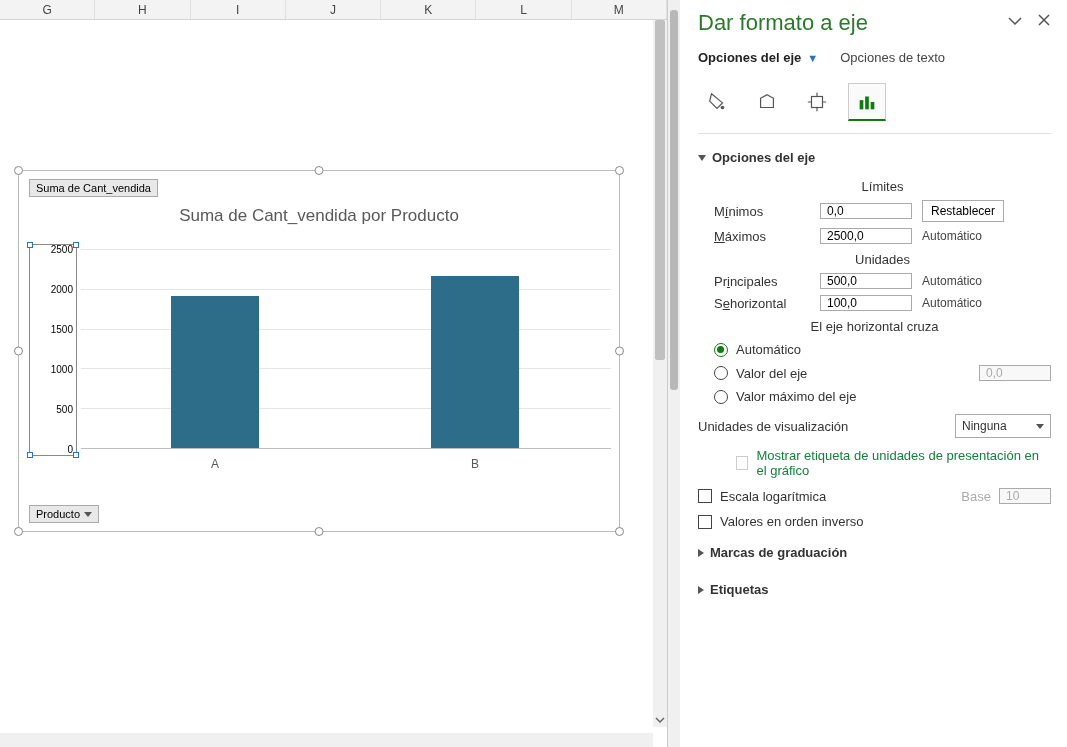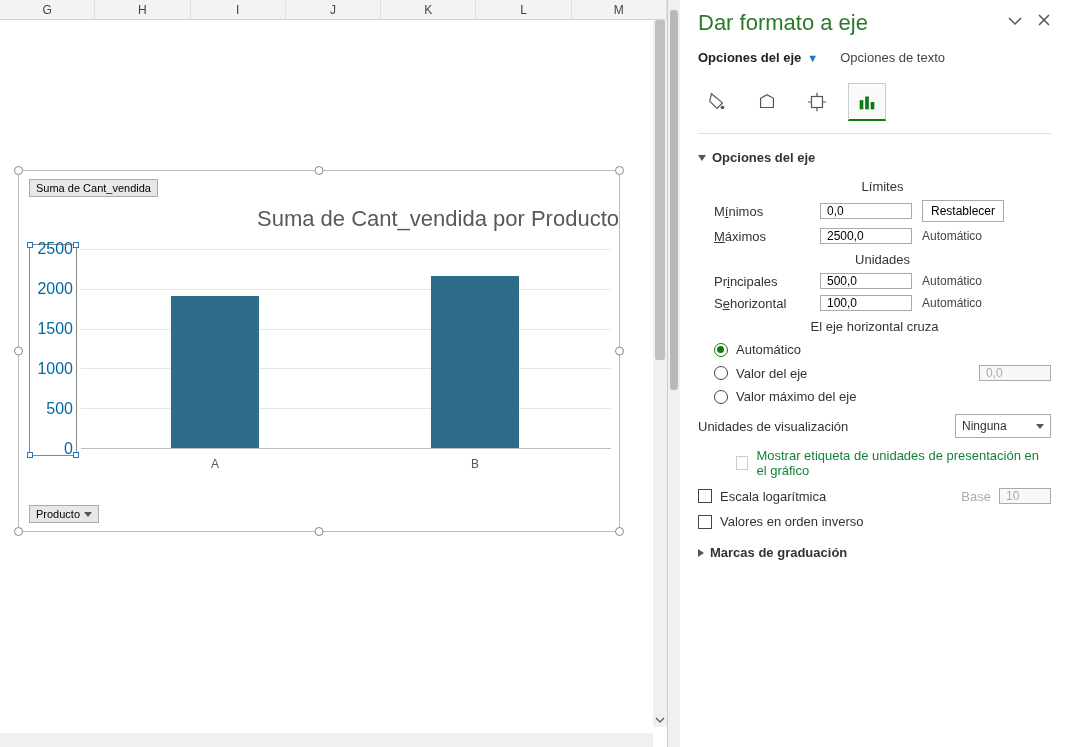--- a/index.html
+++ b/index.html
@@ -19,32 +19,32 @@
 .sel-handle.mr { right: -5px; top: 50%; transform: translateY(-50%); }
 .sel-handle.bl { left: -5px; bottom: -5px; }
 .sel-handle.bm { left: 50%; bottom: -5px; transform: translateX(-50%); }
 .sel-handle.br { right: -5px; bottom: -5px; }
 
 .pivot-field-btn { position: absolute; background: #e8e8e8; border: 1px solid #aaa; font-size: 11px; padding: 2px 6px; display: flex; align-items: center; gap: 4px; }
 .pivot-field-btn.top { left: 10px; top: 8px; }
 .pivot-field-btn.bottom { left: 10px; bottom: 8px; }
 .dropdown-arrow { width: 0; height: 0; border-left: 4px solid transparent; border-right: 4px solid transparent; border-top: 5px solid #555; }
 
-.chart-title { text-align: right; font-size: 22px; color: #595959; margin-top: 35px; }
+.chart-title { text-align: center; font-size: 17px; color: #595959; margin-top: 35px; }
 
 .plot-area { position: absolute; left: 12px; top: 78px; width: 580px; height: 225px; }
 .axis-sel { position: absolute; left: 10px; top: 73px; width: 48px; height: 212px; border: 1px solid #888; }
 .axis-sel-handle { position: absolute; width: 6px; height: 6px; border: 1px solid #2a72c4; background: #fff; }
 .axis-sel-handle.t { left: -3px; top: -3px; }
 .axis-sel-handle.b { left: -3px; bottom: -3px; }
 .axis-sel-handle.tr2 { right: -3px; top: -3px; }
 .axis-sel-handle.br2 { right: -3px; bottom: -3px; }
 
 .y-labels { position: absolute; left: 0; top: 0; width: 48px; height: 200px; }
-.y-label { position: absolute; right: 6px; font-size: 16px; color: #0369a1; transform: translateY(-50%); }
+.y-label { position: absolute; right: 6px; font-size: 10px; color: #000000; transform: translateY(-50%); }
 
 .grid-area { position: absolute; left: 50px; top: 0; width: 530px; height: 200px; border-bottom: 1px solid #bfbfbf; }
 .gridline { position: absolute; left: 0; right: 0; height: 1px; background: #e6e6e6; }
 
 .bar { position: absolute; bottom: 0; width: 88px; background: #2e6d89; }
 
 .x-labels { position: absolute; left: 50px; top: 208px; width: 530px; height: 20px; }
 .x-label { position: absolute; font-size: 12px; color: #595959; transform: translateX(-50%); }
 
 .scrollbar-v { position: absolute; right: 0; top: 20px; width: 14px; bottom: 20px; background: #f0f0f0; }
@@ -310,14 +310,19 @@
           <div class="check-label"><span>Valores en orden in</span><span class="ul">v</span><span>erso</span></div>
         </div>
       </div>
     </div>
 
     <div class="section">
       <div class="section-header collapsed">
           <span>Marcas de graduación</span>
         </div>
     </div>
+    <div class="section">
+      <div class="section-header collapsed">
+          <span>Etiquetas</span>
+        </div>
+    </div>
   </div>
 </div>
 
 </body></html>

